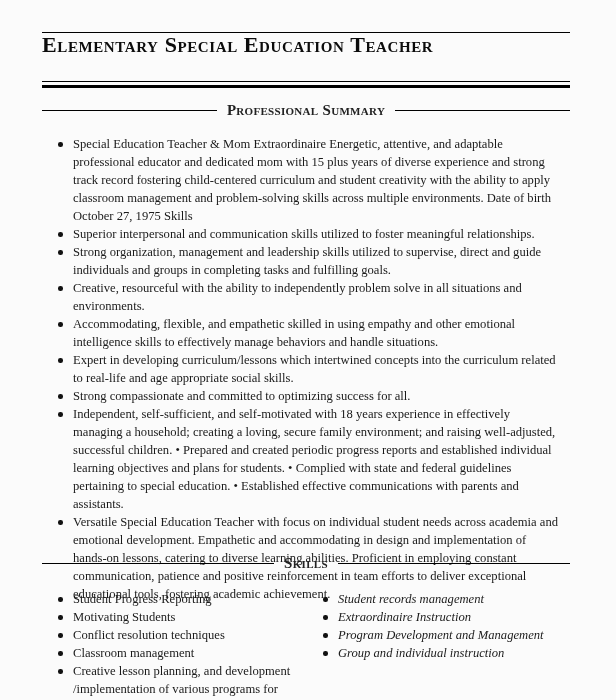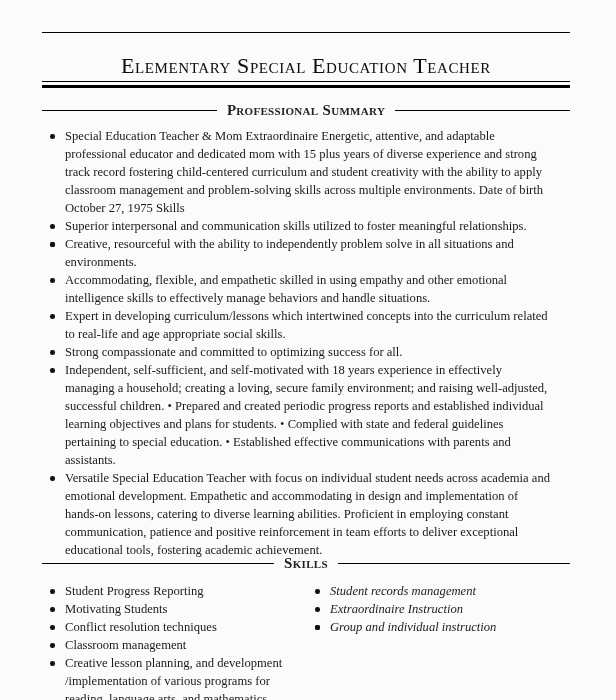--- a/index.html
+++ b/index.html
@@ -25,25 +25,25 @@
       position: absolute;
       left: 0;
       top: 32px;
       width: 528px;
       height: 0;
       border-top: 1.5px solid #000;
     }
     .title {
       position: absolute;
       left: 0;
-      top: 53px;
+      top: 32px;
       width: 528px;
-      text-align: center;
+      text-align: left;
       font-size: 22px;
-      font-weight: normal;
+      font-weight: bold;
       font-variant: small-caps;
       letter-spacing: 0.6px;
       color: #0c0c0c;
     }
     .rule-double-thin {
       position: absolute;
       left: 0;
       top: 81px;
       width: 528px;
       border-top: 1px solid #000;
@@ -72,21 +72,21 @@
       font-size: 15px;
       font-variant: small-caps;
       color: #222;
       letter-spacing: 0.3px;
       font-weight: bold;
     }
     .summary-heading { top: 102px; }
     .skills-heading { top: 555px; }
 
     ul {
-      margin: 0;
+      margin: 8px;
       padding: 0;
       list-style: none;
     }
     li {
       position: relative;
       padding-left: 23px;
       font-size: 12.6px;
       line-height: 18px;
       color: #1a1a1a;
     }
@@ -123,21 +123,21 @@
 
   <div class="section-heading summary-heading">
     <span class="line"></span>
     <span class="label">Professional Summary</span>
     <span class="line"></span>
   </div>
 
   <ul class="summary-list" id="summary-list">
       <li><span class="bullet"></span><span>Special Education Teacher &amp; Mom Extraordinaire Energetic, attentive, and adaptable professional educator and dedicated mom with 15 plus years of diverse experience and strong track record fostering child-centered curriculum and student creativity with the ability to apply classroom management and problem-solving skills across multiple environments. Date of birth October 27, 1975 Skills</span></li>
       <li><span class="bullet"></span><span>Superior interpersonal and communication skills utilized to foster meaningful relationships.</span></li>
-      <li><span class="bullet"></span></li>
+      <li><span class="bullet"></span><span>Strong organization, management and leadership skills utilized to supervise, direct and guide individuals and groups in completing tasks and fulfilling goals.</span></li>
       <li><span class="bullet"></span><span>Creative, resourceful with the ability to independently problem solve in all situations and environments.</span></li>
       <li><span class="bullet"></span><span>Accommodating, flexible, and empathetic skilled in using empathy and other emotional intelligence skills to effectively manage behaviors and handle situations.</span></li>
       <li><span class="bullet"></span><span>Expert in developing curriculum/lessons which intertwined concepts into the curriculum related to real-life and age appropriate social skills.</span></li>
       <li><span class="bullet"></span><span>Strong compassionate and committed to optimizing success for all.</span></li>
       <li><span class="bullet"></span><span>Independent, self-sufficient, and self-motivated with 18 years experience in effectively managing a household; creating a loving, secure family environment; and raising well-adjusted, successful children. • Prepared and created periodic progress reports and established individual learning objectives and plans for students. • Complied with state and federal guidelines pertaining to special education. • Established effective communications with parents and assistants.</span></li>
       <li><span class="bullet"></span><span>Versatile Special Education Teacher with focus on individual student needs across academia and emotional development. Empathetic and accommodating in design and implementation of hands-on lessons, catering to diverse learning abilities. Proficient in employing constant communication, patience and positive reinforcement in team efforts to deliver exceptional educational tools, fostering academic achievement.</span></li>
     </ul>
 
   <div class="section-heading skills-heading">
     <span class="line"></span>
@@ -148,16 +148,16 @@
   <ul class="skills-col skills-left" id="skills-left">
       <li><span class="bullet"></span><span>Student Progress Reporting</span></li>
       <li><span class="bullet"></span><span>Motivating Students</span></li>
       <li><span class="bullet"></span><span>Conflict resolution techniques</span></li>
       <li><span class="bullet"></span><span>Classroom management</span></li>
       <li><span class="bullet"></span><span>Creative lesson planning, and development /implementation of various programs for reading, language arts, and mathematics instruction</span></li>
     </ul>
   <ul class="skills-col skills-right" id="skills-right">
       <li><span class="bullet"></span><span>Student records management</span></li>
       <li><span class="bullet"></span><span>Extraordinaire Instruction</span></li>
-      <li><span class="bullet"></span></li>
+      <li><span class="bullet"></span><span>Program Development and Management</span></li>
       <li><span class="bullet"></span><span>Group and individual instruction</span></li>
     </ul>
 </div>
 
 </body></html>

